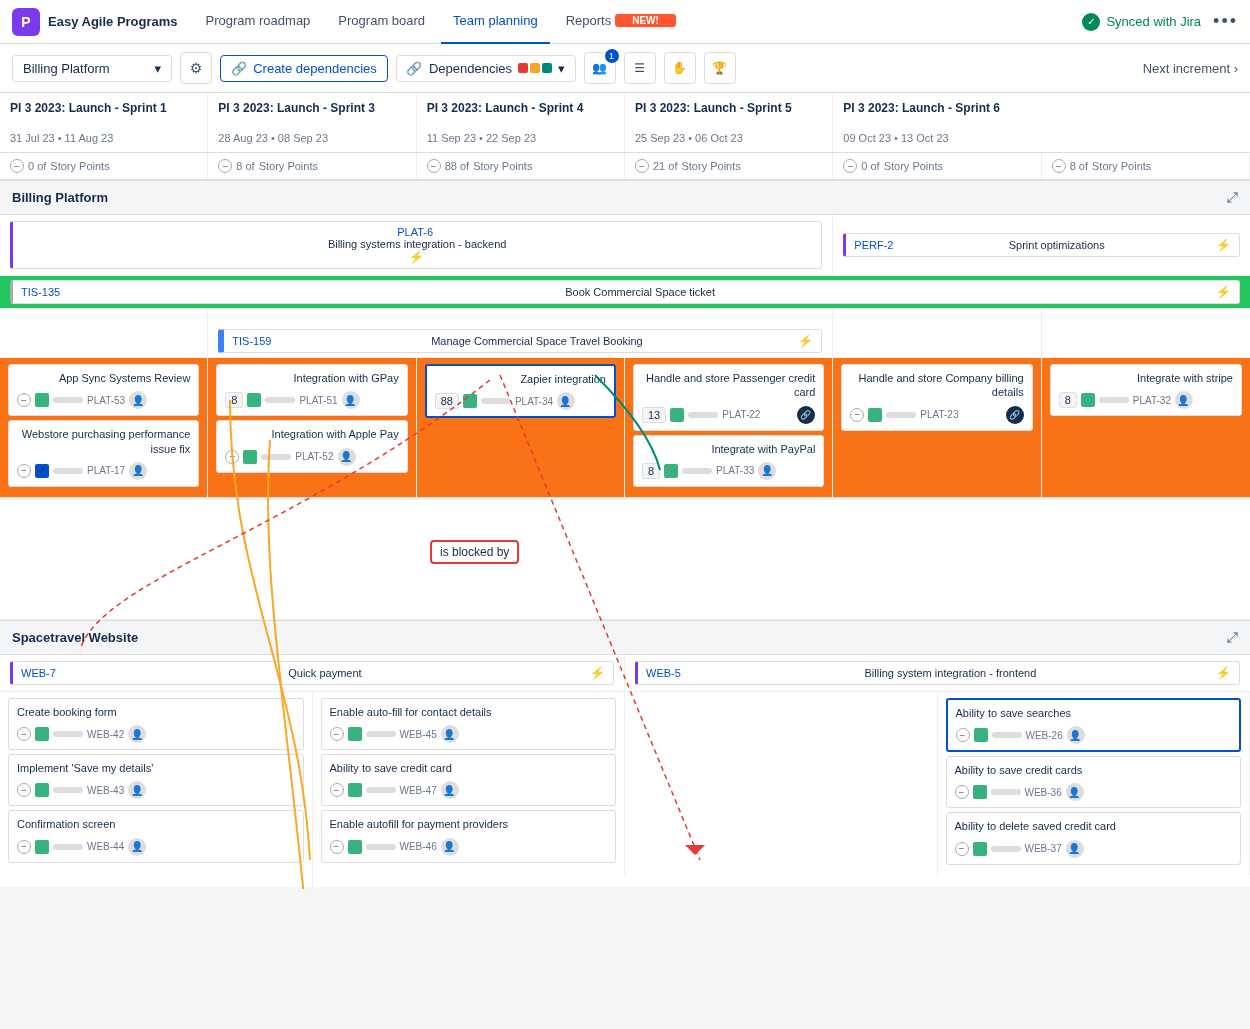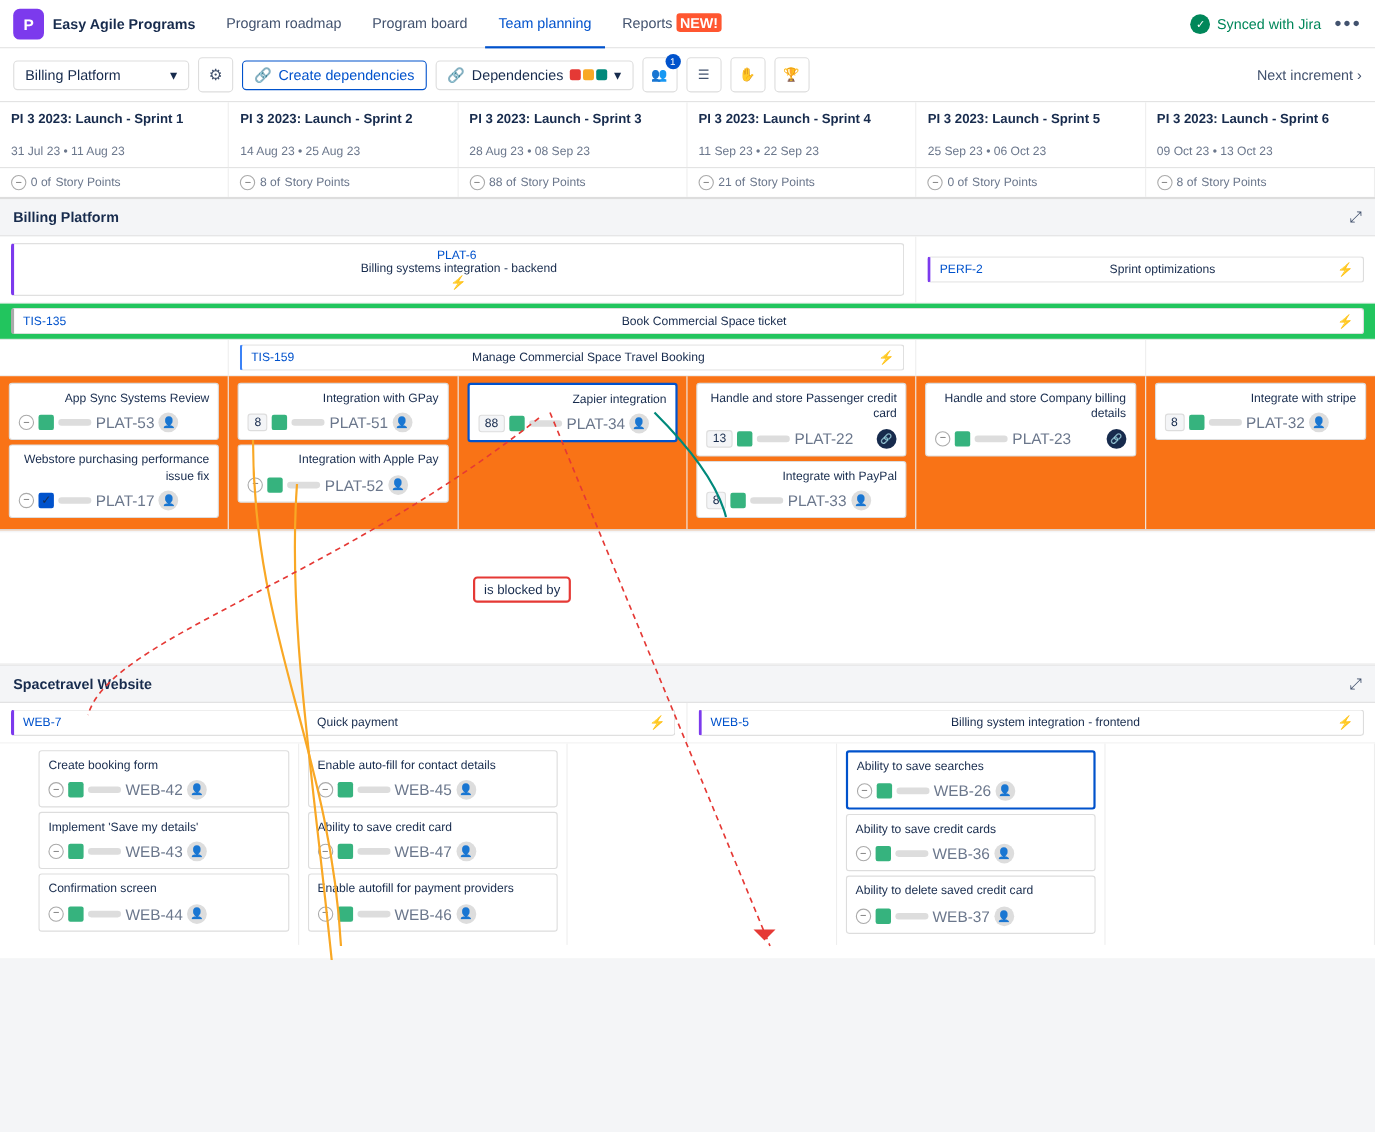--- a/index.html
+++ b/index.html
@@ -5,21 +5,21 @@
     * { box-sizing: border-box; margin: 0; padding: 0; }
     body { font-family: -apple-system, BlinkMacSystemFont, 'Segoe UI', sans-serif; font-size: 12px; background: #f4f5f7; color: #172b4d; overflow: hidden; }
 
     
     .top-nav { display: flex; align-items: center; background: #fff; border-bottom: 1px solid #ddd; padding: 0 12px; height: 44px; gap: 4px; }
     .app-logo { display: flex; align-items: center; gap: 8px; margin-right: 12px; font-weight: 600; font-size: 13px; }
     .app-logo .logo-icon { width: 28px; height: 28px; background: #7c3aed; border-radius: 6px; display: flex; align-items: center; justify-content: center; color: #fff; font-size: 14px; font-weight: 700; }
     .nav-item { padding: 6px 12px; font-size: 13px; color: #42526e; cursor: pointer; border-bottom: 2px solid transparent; height: 44px; display: flex; align-items: center; }
     .nav-item.active { color: #0052cc; border-bottom: 2px solid #0052cc; font-weight: 500; }
     .nav-reports { display: flex; align-items: center; gap: 4px; }
-    .new-badge { background: #ff5630; color: #fff; font-size: 13px; padding: 1px 3px; border-radius: 3px; font-weight: 700; }
+    .new-badge { background: #ff5630; color: #fff; font-size: 10px; padding: 1px 17px; border-radius: 3px; font-weight: 700; }
     .nav-right { margin-left: auto; display: flex; align-items: center; gap: 12px; }
     .synced-btn { display: flex; align-items: center; gap: 6px; color: #00875a; font-size: 13px; font-weight: 500; }
     .sync-icon { width: 18px; height: 18px; background: #00875a; border-radius: 50%; display: flex; align-items: center; justify-content: center; color: #fff; font-size: 10px; }
     .more-btn { color: #42526e; cursor: pointer; font-size: 18px; letter-spacing: 2px; }
 
     
     .toolbar { display: flex; align-items: center; background: #fff; border-bottom: 1px solid #ddd; padding: 8px 12px; gap: 8px; }
     .team-selector { display: flex; align-items: center; gap: 6px; border: 1px solid #ddd; border-radius: 4px; padding: 5px 10px; font-size: 13px; cursor: pointer; min-width: 160px; }
     .filter-btn { display: flex; align-items: center; justify-content: center; width: 32px; height: 32px; border: 1px solid #ddd; border-radius: 4px; cursor: pointer; color: #42526e; font-size: 14px; }
     .create-dep-btn { display: flex; align-items: center; gap: 6px; background: #fff; border: 1px solid #0052cc; color: #0052cc; border-radius: 4px; padding: 5px 10px; font-size: 13px; cursor: pointer; font-weight: 500; }
@@ -49,21 +49,21 @@
     .epic-card.purple-border { border-left: 3px solid #7c3aed; }
     .epic-id { color: #0052cc; font-weight: 500; margin-right: 4px; }
     .epic-lightning { color: #7c3aed; font-size: 12px; }
     .story-card { background: #fff; border: 1px solid #ddd; border-radius: 3px; padding: 6px 8px; font-size: 11px; cursor: pointer; margin-bottom: 4px; }
     .story-card.blue-outline { border: 2px solid #0052cc; }
     .card-title { font-size: 11px; color: #172b4d; margin-bottom: 6px; line-height: 1.3; }
     .card-footer { display: flex; align-items: center; gap: 4px; }
     .card-pts { font-size: 11px; color: #172b4d; background: #f4f5f7; border: 1px solid #ddd; border-radius: 3px; padding: 1px 5px; }
     .card-green-sq { width: 14px; height: 14px; background: #36b37e; border-radius: 2px; display: flex; align-items: center; justify-content: center; }
     .card-gray-bar { width: 30px; height: 6px; background: #ddd; border-radius: 3px; }
-    .card-id { color: #6b778c; font-size: 14px; }
+    .card-id { color: #6b778c; font-size: 10px; }
     .avatar { width: 18px; height: 18px; border-radius: 50%; background: #ddd; display: flex; align-items: center; justify-content: center; font-size: 10px; color: #666; }
     .link-icon { width: 18px; height: 18px; background: #172b4d; border-radius: 50%; display: flex; align-items: center; justify-content: center; color: #fff; font-size: 9px; margin-left: auto; }
 
     
     .blocked-tooltip { position: absolute; border: 2px solid #e53935; border-radius: 4px; background: #fff; padding: 3px 8px; font-size: 12px; color: #172b4d; white-space: nowrap; z-index: 10; }
 
     
     .canvas-overlay { position: absolute; top: 0; left: 0; width: 100%; height: 100%; pointer-events: none; }
 
     .content-wrapper { position: relative; }
@@ -134,24 +134,20 @@
       <span>Next increment ›</span>
     </div>
   </div>
 
   <div class="sprint-grid">
     <div class="sprint-col-header">
       <div class="sprint-title">PI 3 2023: Launch - Sprint 1</div>
       <div class="sprint-dates">31 Jul 23 • 11 Aug 23</div>
     </div>
     <div class="sprint-col-header">
-      <div class="sprint-title">PI 3 2023: Launch - Sprint 2</div>
-      <div class="sprint-dates">14 Aug 23 • 25 Aug 23</div>
-    </div>
-    <div class="sprint-col-header">
       <div class="sprint-title">PI 3 2023: Launch - Sprint 3</div>
       <div class="sprint-dates">28 Aug 23 • 08 Sep 23</div>
     </div>
     <div class="sprint-col-header">
       <div class="sprint-title">PI 3 2023: Launch - Sprint 4</div>
       <div class="sprint-dates">11 Sep 23 • 22 Sep 23</div>
     </div>
     <div class="sprint-col-header">
       <div class="sprint-title">PI 3 2023: Launch - Sprint 5</div>
       <div class="sprint-dates">25 Sep 23 • 06 Oct 23</div>
@@ -226,21 +222,21 @@
             <span class="epic-id">TIS-135</span>
             <span>Book Commercial Space ticket</span>
             <span class="epic-lightning">⚡</span>
           </div>
         </div>
       </div>
 
       <div style="display:grid; grid-template-columns: repeat(6,1fr); border-bottom: 1px solid #eee; background:#fff;">
         <div style="border-right:1px solid #eee;"></div>
         <div style="grid-column:2/5; padding:4px 10px; display:flex; align-items:center; border-right: 1px solid #eee;">
-          <div class="epic-card" style="border-left:2px solid #3b82f6; width:100%;">
+          <div class="epic-card" style="border-left:6px solid #3b82f6; width:100%;margin-top:16px;">
             <span class="epic-id">TIS-159</span>
             <span>Manage Commercial Space Travel Booking</span>
             <span class="epic-lightning">⚡</span>
           </div>
         </div>
         <div style="border-right:1px solid #eee;"></div>
         <div></div>
       </div>
 
       <div style="display:grid; grid-template-columns: repeat(6,1fr); background:#f97316; border-bottom: 1px solid #ddd; text-align: right;">
@@ -376,21 +372,21 @@
         </div>
         <div style="grid-column:4/7; padding:6px 10px; display:flex; align-items:flex-start;">
           <div class="epic-card" style="border-left:3px solid #7c3aed; width:100%;">
             <span class="epic-id">WEB-5</span>
             <span>Billing system integration - frontend</span>
             <span class="epic-lightning">⚡</span>
           </div>
         </div>
       </div>
 
-      <div style="display:grid; grid-template-columns: repeat(5,1fr); background:#fff;padding-left:27px;">
+      <div style="display:grid; grid-template-columns: repeat(4,1fr); background:#fff;">
 
         <div style="border-right:1px solid #eee; padding:6px 8px;">
           <div class="story-card">
             <div class="card-title">Create booking form</div>
             <div class="card-footer">
               <div class="minus-btn">−</div>
               <div class="card-green-sq"></div>
               <div class="card-gray-bar"></div>
               <span class="card-id">WEB-42</span>
               <div class="avatar">👤</div>

